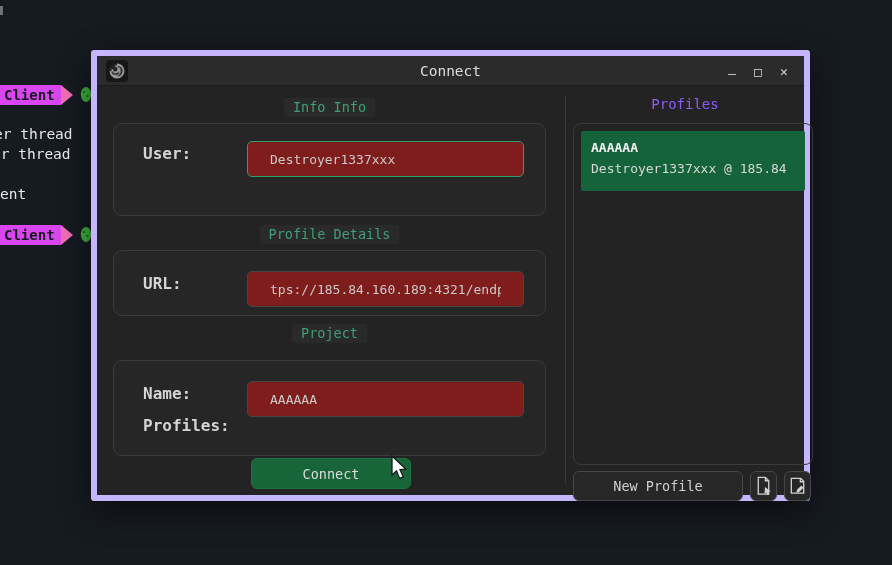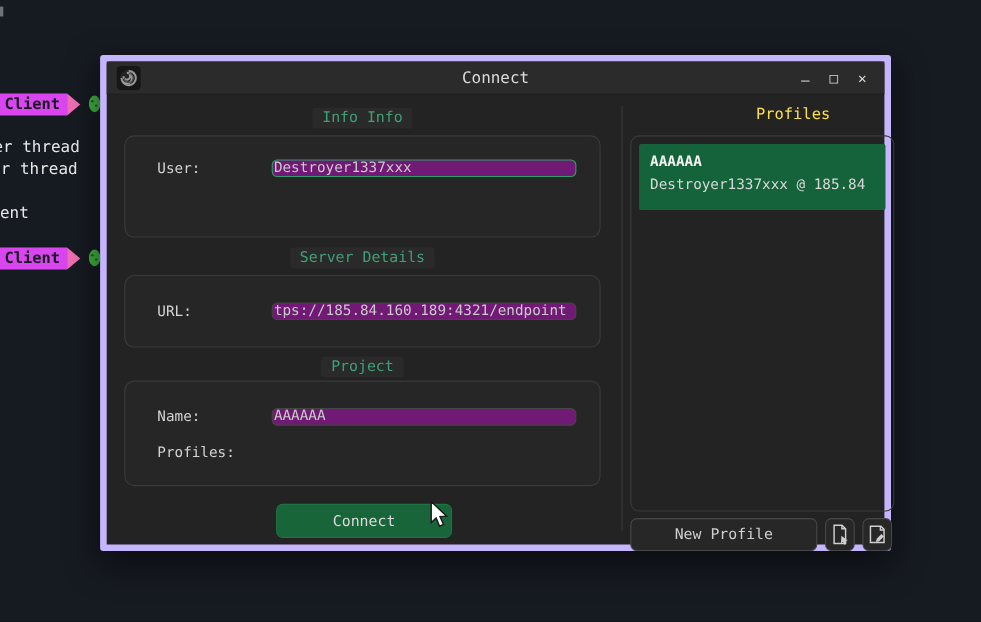--- a/index.html
+++ b/index.html
@@ -31,37 +31,37 @@
   .wbtn.min span{transform:translateY(2px);}
 
   .content{position:absolute;left:0;top:30px;right:0;bottom:0;}
 
   
   .section-ttl{position:absolute;left:16px;width:433px;text-align:center;font-size:13.5px;color:#3ea078;}
   .section-ttl b{font-weight:normal;background:#2a2a2a;padding:1px 9px 2px;border-radius:3px;}
   .gbox{position:absolute;left:16px;width:433px;background:#262626;
     border:1px solid #3b3b3b;border-radius:9px;}
   .row{display:flex;align-items:center;padding:0 21px 0 29px;height:24px;margin-bottom:8px;}
-  .row label{width:104px;color:#d4d4d4;font-size:13px;flex:none;}
+  .row label{width:104px;color:#d4d4d4;font-size:16px;flex:none;font-weight:bold;}
   .fieldwrap{flex:1;position:relative;height:24px;}
-  .tinput{width:100%;height:16px;background:#701a75;border:1px solid #454545;border-radius:5px;
-    color:#c9c9c9;font-size:13px;padding:0 1px;outline:none;}
+  .tinput{width:100%;height:36px;background:#7f1d1d;border:1px solid #454545;border-radius:5px;
+    color:#c9c9c9;font-size:13px;padding:0 22px;outline:none;}
   .tinput.focused{border-color:#2f9e68;}
   .tinput.hasicon{padding-right:28px;}
   .field-icon{position:absolute;right:6px;top:4px;width:18px;height:16px;cursor:pointer;}
 
   .connect-btn{position:absolute;left:154px;top:372px;width:160px;height:31px;
     background:#186539;border:1px solid #1d7241;border-radius:6px;color:#dadada;
     font-size:13.5px;cursor:pointer;}
 
   .vdivider{position:absolute;left:468px;top:10px;bottom:12px;width:1px;background:#3a3a3a;}
 
   
-  .profiles-ttl{position:absolute;left:504px;top:10px;width:240px;text-align:center;
-    color:#fde047;font-size:14px;}
+  .profiles-ttl{position:absolute;left:468px;top:10px;width:240px;text-align:center;
+    color:#8b5cf6;font-size:14px;}
   .plist{position:absolute;left:476px;top:37px;width:240px;height:342px;
     border:1px solid #3a3a3a;border-radius:8px;padding:7px;}
   .pitem{height:60px;background:#15633a;border-radius:2px;padding:9px 10px;cursor:pointer;}
   .pitem .pname{color:#f2f2f2;font-weight:bold;font-size:13px;margin-bottom:6px;}
   .pitem .pdetail{color:#d8d8d8;font-size:13px;}
   .newprofile-btn{position:absolute;left:476px;top:385px;width:170px;height:30px;
     background:#272727;border:1px solid #474747;border-radius:6px;color:#cfcfcf;
     font-size:13.5px;cursor:pointer;}
   .iconbtn{position:absolute;top:385px;width:27px;height:30px;background:#272727;
     border:1px solid #474747;border-radius:6px;display:flex;align-items:center;
@@ -132,35 +132,35 @@
       <div class="gbox" style="top:37px;height:93px;padding-top:17px;">
         <div class="row">
           <label>User:</label>
           <div class="fieldwrap">
             <input class="tinput focused" readonly="" value="Destroyer1337xxx" style="">
           </div>
         </div>
       </div>
 
       <div class="section-ttl" style="top:140px;">
-        <b>Server Details</b>
+        <b>Profile Details</b>
       </div>
       <div class="gbox" style="top:164px;height:66px;padding-top:20px;">
         <div class="row">
           <label>URL:</label>
           <div class="fieldwrap">
             <input class="tinput" readonly="" value="tps://185.84.160.189:4321/endpoint" style="">
           </div>
         </div>
       </div>
 
       <div class="section-ttl" style="top:239px;">
         <b>Project</b>
       </div>
-      <div class="gbox" style="top:260px;height:96px;padding-top:20px;">
+      <div class="gbox" style="top:274px;height:96px;padding-top:20px;">
         <div class="row">
           <label>Name:</label>
           <div class="fieldwrap">
             <input class="tinput" readonly="" value="AAAAAA" style="">
           </div>
         </div>
         <div class="row">
           <label>Profiles:</label>
         </div>
       </div>

